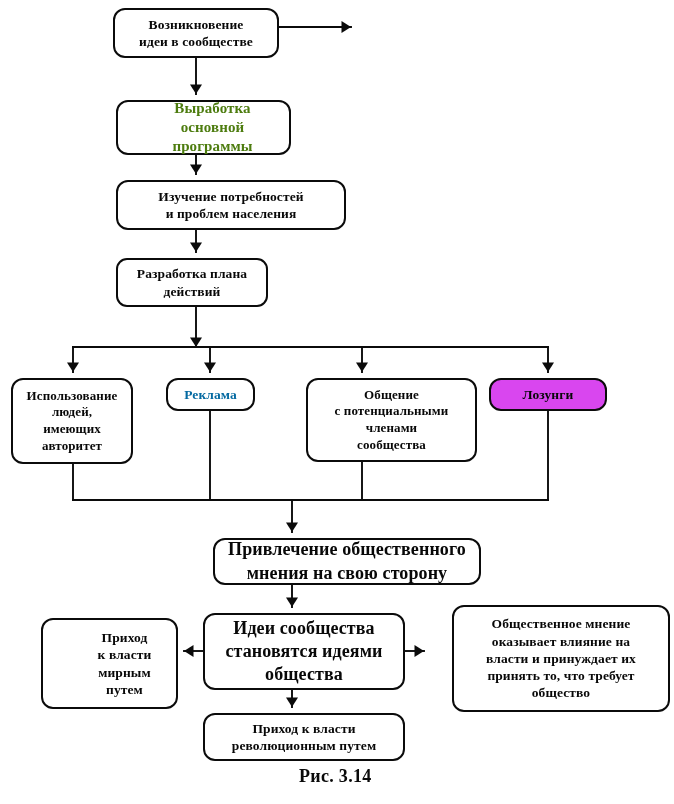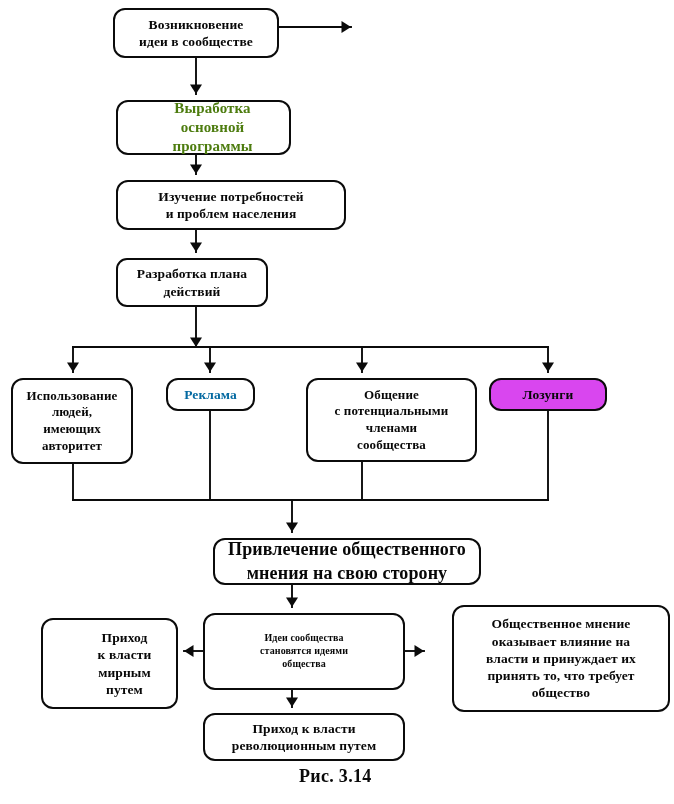--- a/index.html
+++ b/index.html
@@ -117,21 +117,21 @@
     </div>
     <div class="node" style="left: 177px; top: 538px; width: 268px; height: 47px; border-color: rgb(11, 11, 11); background: rgb(255, 255, 255); color: rgb(8, 8, 8); font-size: 18px; margin-left: 36px;">
       <span class="txt">Привлечение общественного
 мнения на свою сторону</span>
     </div>
     <div class="node" style="left: 41px; top: 618px; width: 137px; height: 91px; border-color: rgb(11, 11, 11); background: rgb(255, 255, 255); color: rgb(8, 8, 8); font-size: 13.5px; padding-left: 36px;">
       <span class="txt">Приход
 к власти
 мирным путем</span>
     </div>
-    <div class="node" style="left: 203px; top: 613px; width: 202px; height: 77px; border-color: rgb(11, 11, 11); background: rgb(255, 255, 255); color: rgb(8, 8, 8); font-size: 10px;">
+    <div class="node" style="left: 203px; top: 613px; width: 202px; height: 77px; border-color: rgb(11, 11, 11); background: rgb(255, 255, 255); color: rgb(8, 8, 8); font-size: 18px;">
       <span class="txt">Идеи сообщества
 становятся идеями
 общества</span>
     </div>
     <div class="node" style="left: 452px; top: 605px; width: 218px; height: 107px; border-color: rgb(11, 11, 11); background: rgb(255, 255, 255); color: rgb(8, 8, 8); font-size: 13.5px;">
       <span class="txt">Общественное мнение
 оказывает влияние на
 власти и принуждает их
 принять то, что требует
 общество</span>

